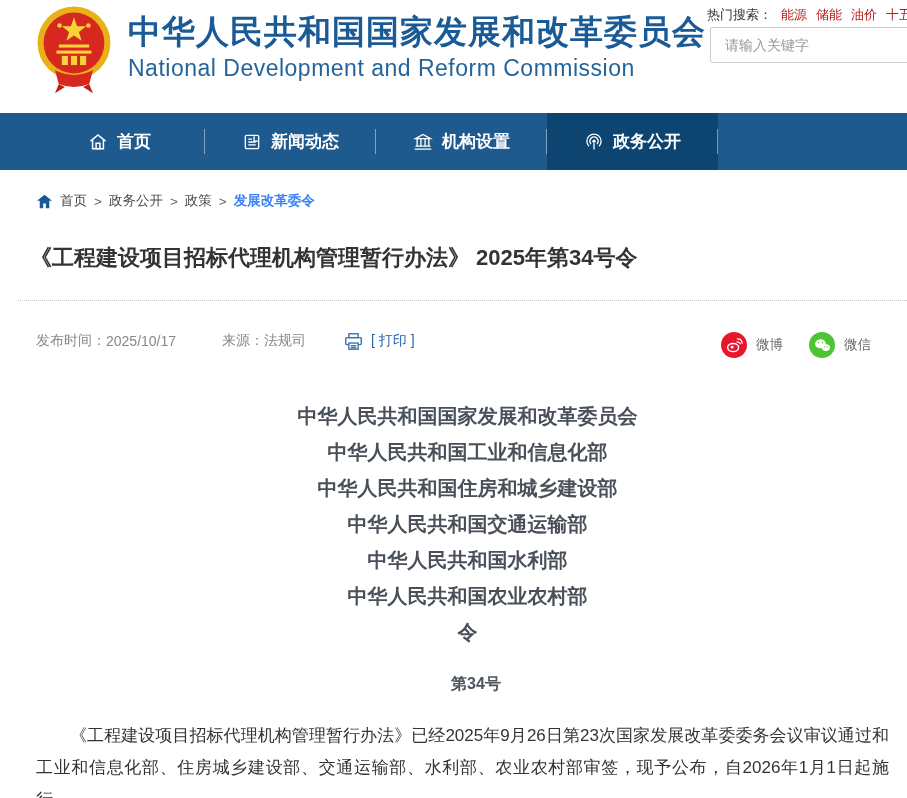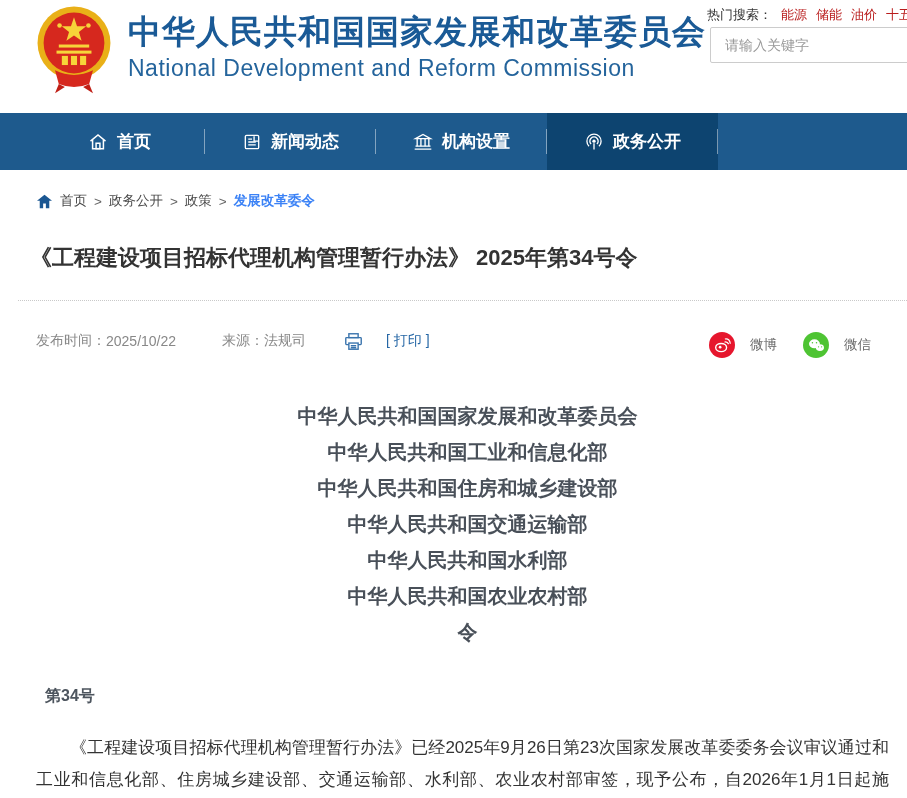--- a/index.html
+++ b/index.html
@@ -39,33 +39,33 @@
   .crumb-current { font-weight:bold; color:#3b82f6; }
   .crumb-sep { color:#666; }
 
   
   .article-title { margin:33px 30px 0 30px; font-size:22px; font-weight:bold; color:#333; }
   .dotted-sep { margin:27px 0 0 18px; border-top:1px dotted #c9c9c9; height:0; }
 
   .meta-row { display:flex; align-items:flex-start; margin:31px 36px 0 36px; font-size:14px; color:#888; }
   .meta-item { display:flex; align-items:center; }
   .meta-source { margin-left:46px; }
-  .print-btn { margin-left:38px; display:flex; align-items:center; gap:23px; cursor:pointer; }
+  .print-btn { margin-left:38px; display:flex; align-items:center; gap:8px; cursor:pointer; }
   .print-label { color:#2566a5; }
   .share-group { margin-left:auto; display:flex; align-items:center; gap:14px; }
-  .share-btn { display:flex; align-items:center; gap:15px; cursor:pointer; }
+  .share-btn { display:flex; align-items:center; gap:9px; cursor:pointer; }
   .share-btn + .share-btn { margin-left:12px; }
   .share-label { font-size:13.5px; color:#666; }
   .icon-circle { width:26px; height:26px; border-radius:50%; display:flex; align-items:center; justify-content:center; }
   .weibo-bg { background:#e6162d; }
   .wechat-bg { background:#4ec433; }
 
   .doc-headings { margin-top:40px; padding-left:28px; text-align:center; }
   .doc-heading { font-size:20px; font-weight:bold; color:#495059; line-height:36px; }
-  .doc-number { margin-top:36px; padding-left:45px; font-size:16px;
+  .doc-number { margin-top:24px; padding-left:45px; text-align:center; font-size:16px;
                 font-weight:600; color:#4d555e; }
   .doc-paragraph { margin:25px 18px 0 36px; font-size:17px; line-height:32px; color:#333;
                    text-indent:2em; text-align:justify; }
 </style>
 </head>
 <body>
 
 <div class="page">
 
   <div class="header">
@@ -147,21 +147,21 @@
     <span class="crumb crumb-current">发展改革委令</span>
   </div>
 
   <h1 class="article-title">《工程建设项目招标代理机构管理暂行办法》 2025年第34号令</h1>
 
   <div class="dotted-sep"></div>
 
   <div class="meta-row">
     <div class="meta-item">
       <span>发布时间：</span>
-      <span>2025/10/22</span>
+      <span>2025/10/17</span>
     </div>
     <div class="meta-item meta-source">
       <span>来源：</span>
       <span>法规司</span>
     </div>
     <div class="print-btn">
       <svg width="19" height="17" viewBox="0 0 24 22" fill="none" stroke="#3a74ad" stroke-width="1.8">
         <rect x="6" y="1" width="12" height="5"></rect>
           <rect x="2" y="6" width="20" height="9" rx="1"></rect>
           <rect x="6" y="13" width="12" height="8" fill="#fff"></rect>

